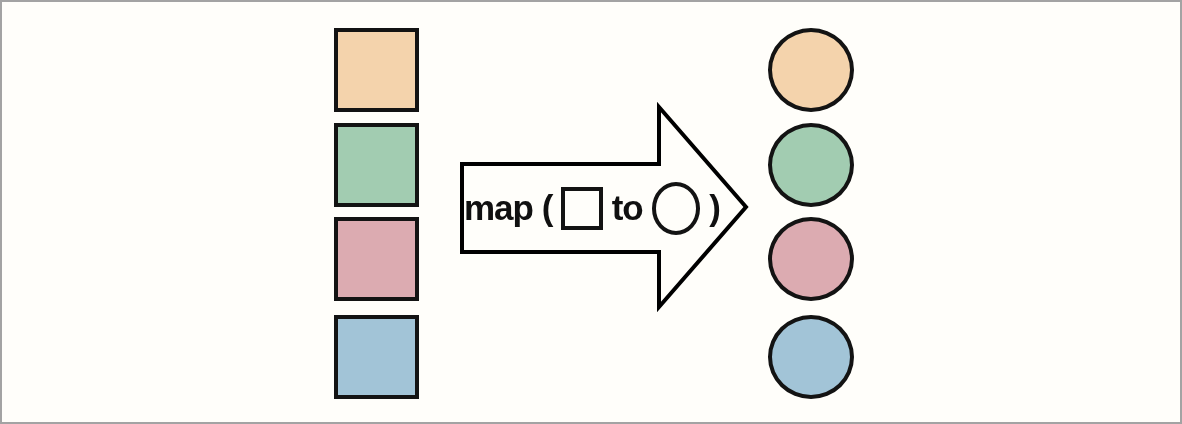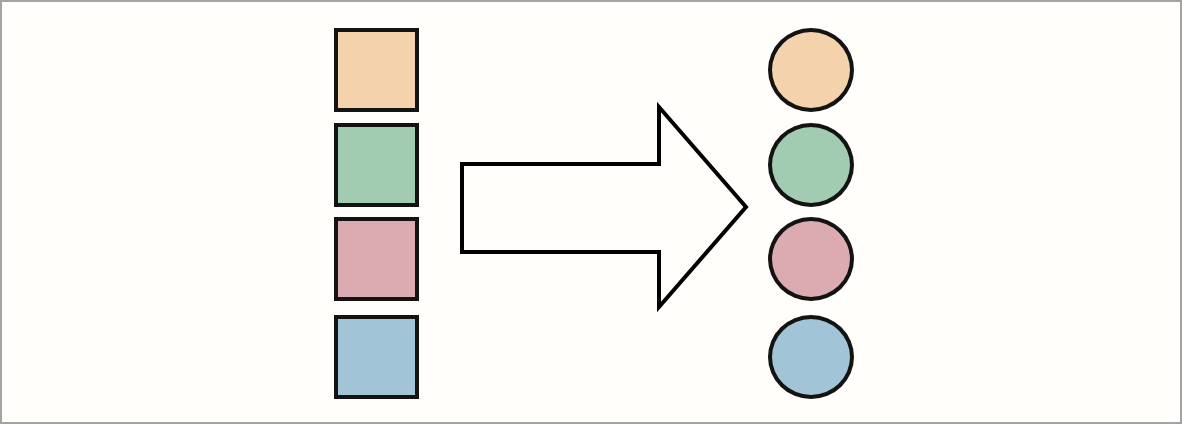--- a/index.html
+++ b/index.html
@@ -92,20 +92,27 @@
       <div class="shape-square" style="background: rgb(244, 211, 172); margin-bottom: 11px;"></div>
       <div class="shape-square" style="background: rgb(162, 204, 177); margin-bottom: 10px;"></div>
       <div class="shape-square" style="background: rgb(220, 171, 177); margin-bottom: 14px;"></div>
       <div class="shape-square" style="background: rgb(162, 196, 215); margin-bottom: 0px;"></div>
     </div>
 
   <svg class="arrow-svg" viewBox="0 0 300 214" xmlns="http://www.w3.org/2000/svg">
     <polygon id="arrow-polygon" points="8,64 205,64 205,7 292,107 205,207 205,152 8,152" stroke-width="4" stroke-linejoin="miter" fill="#fffefa" stroke="#000000"></polygon>
   </svg>
 
+  <div class="arrow-label">
+    <span>map (</span>
+    <span class="glyph-square"></span>
+    <span>to</span>
+    <span class="glyph-circle"></span>
+    <span>)</span>
+  </div>
 
   <div class="circles-col" id="circles-col">
       <div class="shape-circle" style="background: rgb(244, 211, 172); margin-bottom: 11px;"></div>
       <div class="shape-circle" style="background: rgb(162, 204, 177); margin-bottom: 10px;"></div>
       <div class="shape-circle" style="background: rgb(220, 171, 177); margin-bottom: 14px;"></div>
       <div class="shape-circle" style="background: rgb(162, 196, 215); margin-bottom: 0px;"></div>
     </div>
 
 </div>
 

